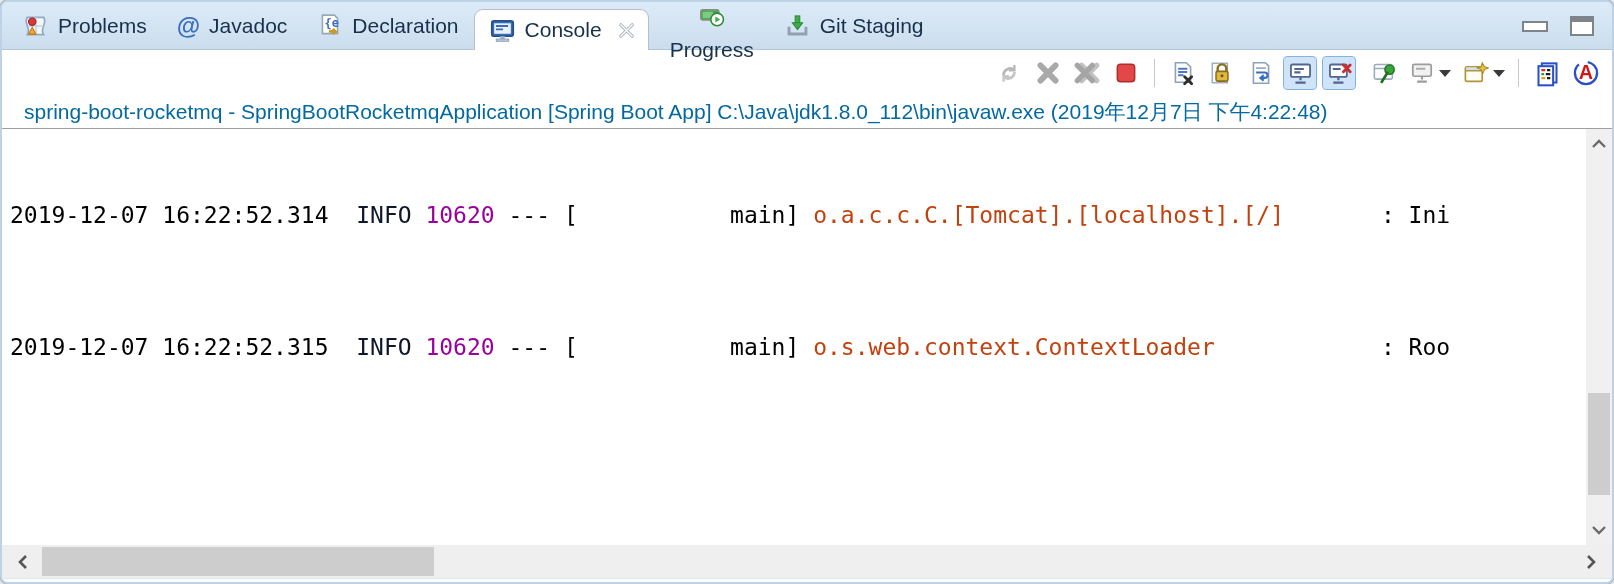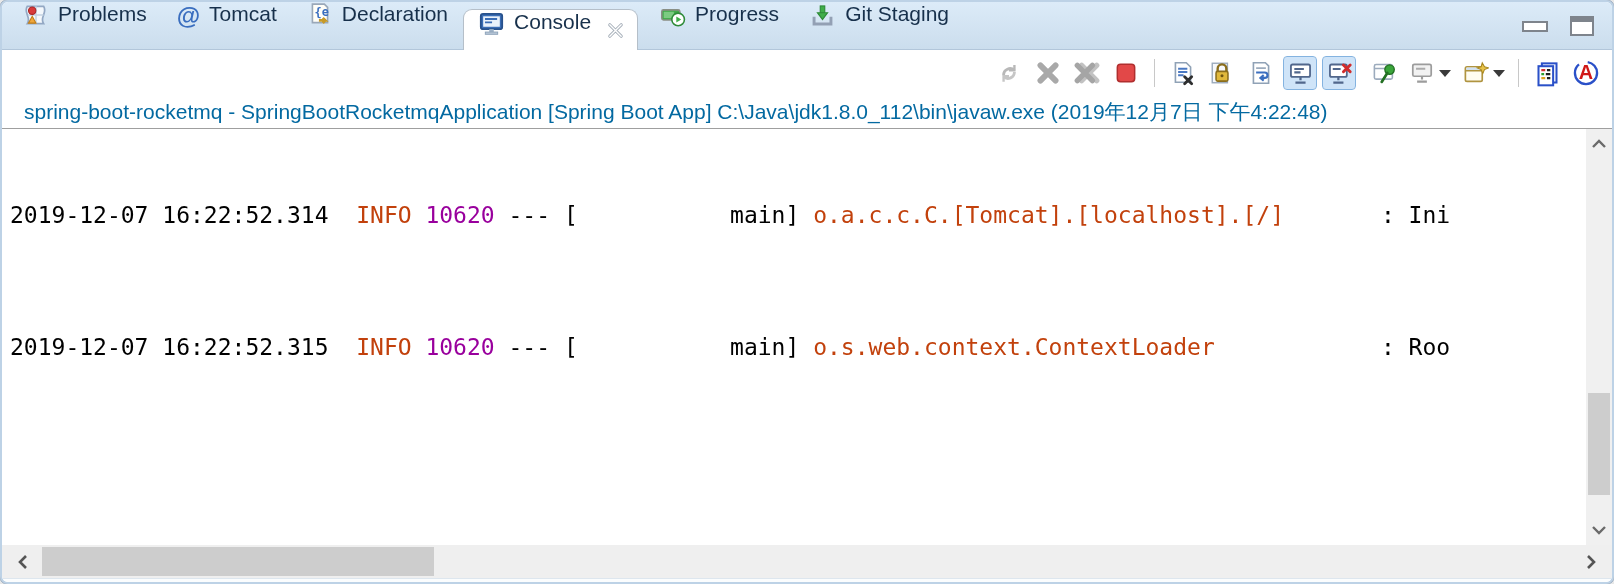--- a/index.html
+++ b/index.html
@@ -20,21 +20,21 @@
   .tabbar {
     position: relative;
     height: 48px;
     background: linear-gradient(#dcebf8, #cbdded);
     border-bottom: 1px solid #b2c6da;
     display: flex;
     align-items: stretch;
     padding-left: 6px;
   }
   .tab {
-    display: flex; 
+    display: flex; align-items: center;
     gap: 9px;
     padding: 0 15px;
     font-size: 21px;
     color: #17304b;
     cursor: default;
     white-space: nowrap;
   }
   .tab.active {
     position: relative;
     background: #ffffff;
@@ -93,21 +93,21 @@
   .console-log {
     position:absolute; left:0; top:0; right:26px; bottom:0;
     padding: 4px 0 0 8px;
     font-family: "DejaVu Sans Mono", "Liberation Mono", monospace;
     font-size: 23px;
     line-height: 33px;
     white-space: pre;
     overflow: hidden;
     color: #000;
   }
-  .lvl  { color: #c2410c; }
+  .lvl  { color: #0f172a; }
   .pid  { color: #99009d; }
   .lgr  { color: #c2410c; }
 
   
   .vscroll {
     position:absolute; top:0; right:0; width:26px; height:100%;
     background:#f0f0f0;
   }
   .vscroll .arrow-up { position:absolute; top:4px; left:0; width:26px; height:22px; display:flex;align-items:center;justify-content:center; }
   .vscroll .arrow-down { position:absolute; bottom:4px; left:0; width:26px; height:22px; display:flex;align-items:center;justify-content:center; }
@@ -140,21 +140,21 @@
           <line x1="4.5" y1="12" x2="19" y2="12" stroke="#c3d2e2" stroke-width="1.4"></line>
           <circle cx="8.5" cy="8" r="3.4" fill="#d83a3a" stroke="#a82424" stroke-width="1"></circle>
           <path d="M8.5 13.2 L12 19.5 H5 Z" fill="#f0a73c" stroke="#c07c18" stroke-width="1"></path>
         </svg>
       </span>
       <span>Problems</span>
     </div>
 
     <div class="tab">
       <span style="font-size:24px;color:#3a6ebf;font-weight:bold;">@</span>
-      <span>Tomcat</span>
+      <span>Javadoc</span>
     </div>
 
     <div class="tab">
       <span>
         <svg width="26" height="26" viewBox="0 0 24 24">
           <path d="M5 2 h11 l3 3 v14 h-14 z" fill="#fffef8" stroke="#9aa8b8" stroke-width="1.5"></path>
           <text x="7" y="13" font-size="11" font-weight="bold" fill="#3a6ebf" font-family="monospace">{e</text>
           <path d="M11 17 h6 l-2.4 -2.4 M17 17 l-2.4 2.4" fill="none" stroke="#c79a28" stroke-width="2.4"></path>
         </svg>
       </span>
@@ -174,21 +174,21 @@
       </span>
       <span>Console</span>
       <span class="close-x">
         <svg width="19" height="19" viewBox="0 0 20 20">
           <path d="M4 4 L16 16 M16 4 L4 16" stroke="#a7b0ba" stroke-width="3.4" stroke-linecap="round"></path>
           <path d="M4 4 L16 16 M16 4 L4 16" stroke="#ffffff" stroke-width="1.4" stroke-linecap="round"></path>
         </svg>
       </span>
     </div>
 
-    <div class="tab" style="margin-left:6px;">
+    <div class="tab" style="margin-left:6px;flex-direction:column;">
       <span>
         <svg width="27" height="27" viewBox="0 0 24 24">
           <rect x="2.5" y="7" width="16" height="9" rx="1.5" fill="#41ab4b" stroke="#8a8f85" stroke-width="1.4"></rect>
           <rect x="4.2" y="8.7" width="9" height="5.6" fill="#7ccb82"></rect>
           <circle cx="17" cy="15.5" r="5.6" fill="#ffffff" stroke="#2e8b38" stroke-width="1.4"></circle>
           <path d="M15.4 12.8 v5.4 l4.4 -2.7 z" fill="#3fae49"></path>
         </svg>
       </span>
       <span>Progress</span>
     </div>

